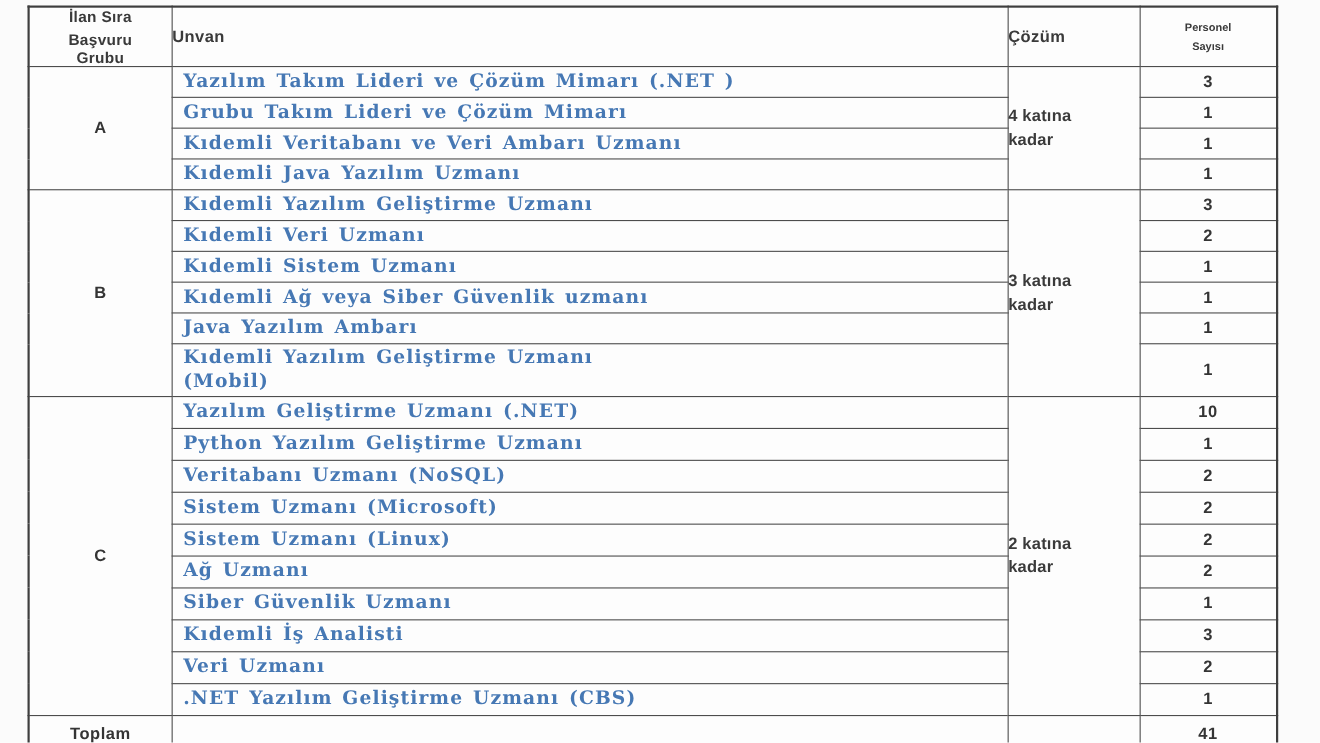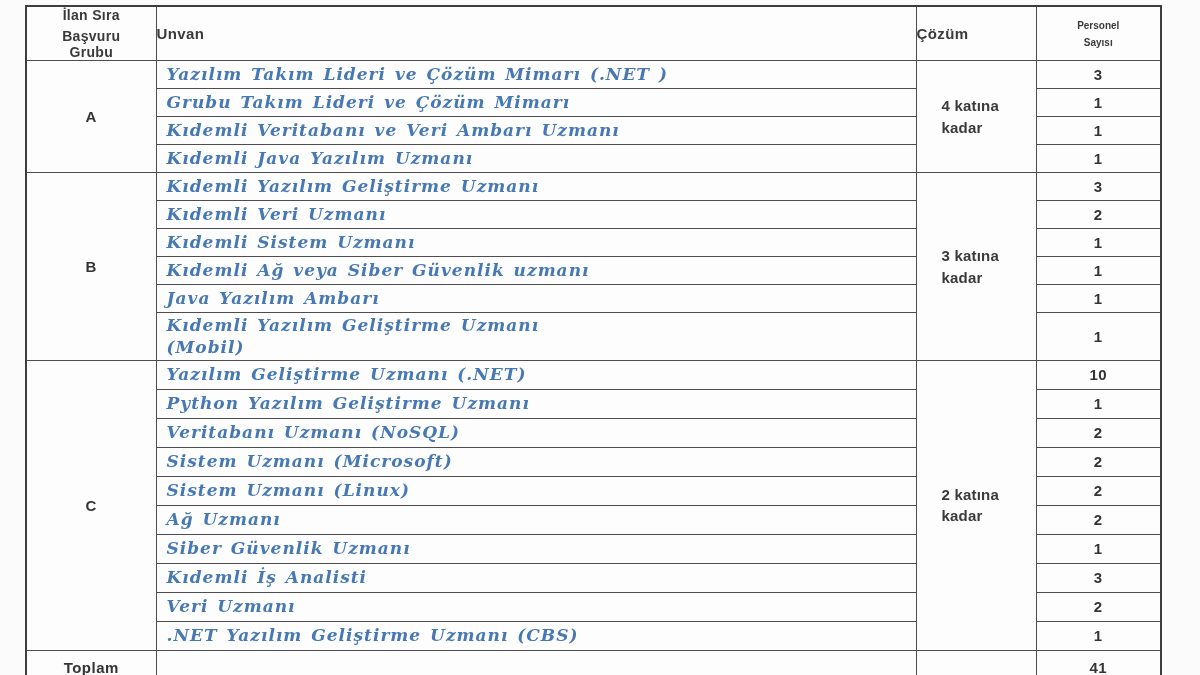--- a/index.html
+++ b/index.html
@@ -48,24 +48,23 @@
   td.unvan-cell {
     padding: 2px 8px 2px 10px;
     font-family: "DejaVu Serif", "Liberation Serif", serif;
     font-weight: bold;
     font-size: 17px;
     color: #4678b4;
     letter-spacing: 1px;
     word-spacing: 2px;
     white-space: pre-line;
     line-height: 1.25;
-    font-style: italic;
   }
   td.ucret-cell {
-    padding-left: 25px;
+    padding-left: 0;
     font-size: 15px;
     font-weight: bold;
     color: #3a3a3a;
   }
   td.ucret-cell .ucret-text { max-width: 84px; line-height: 1.45; letter-spacing: .2px; }
   td.group-cell, td.sayi-cell, td.toplam-cell {
     text-align: center;
     font-size: 15px;
     font-weight: bold;
     color: #343434;

